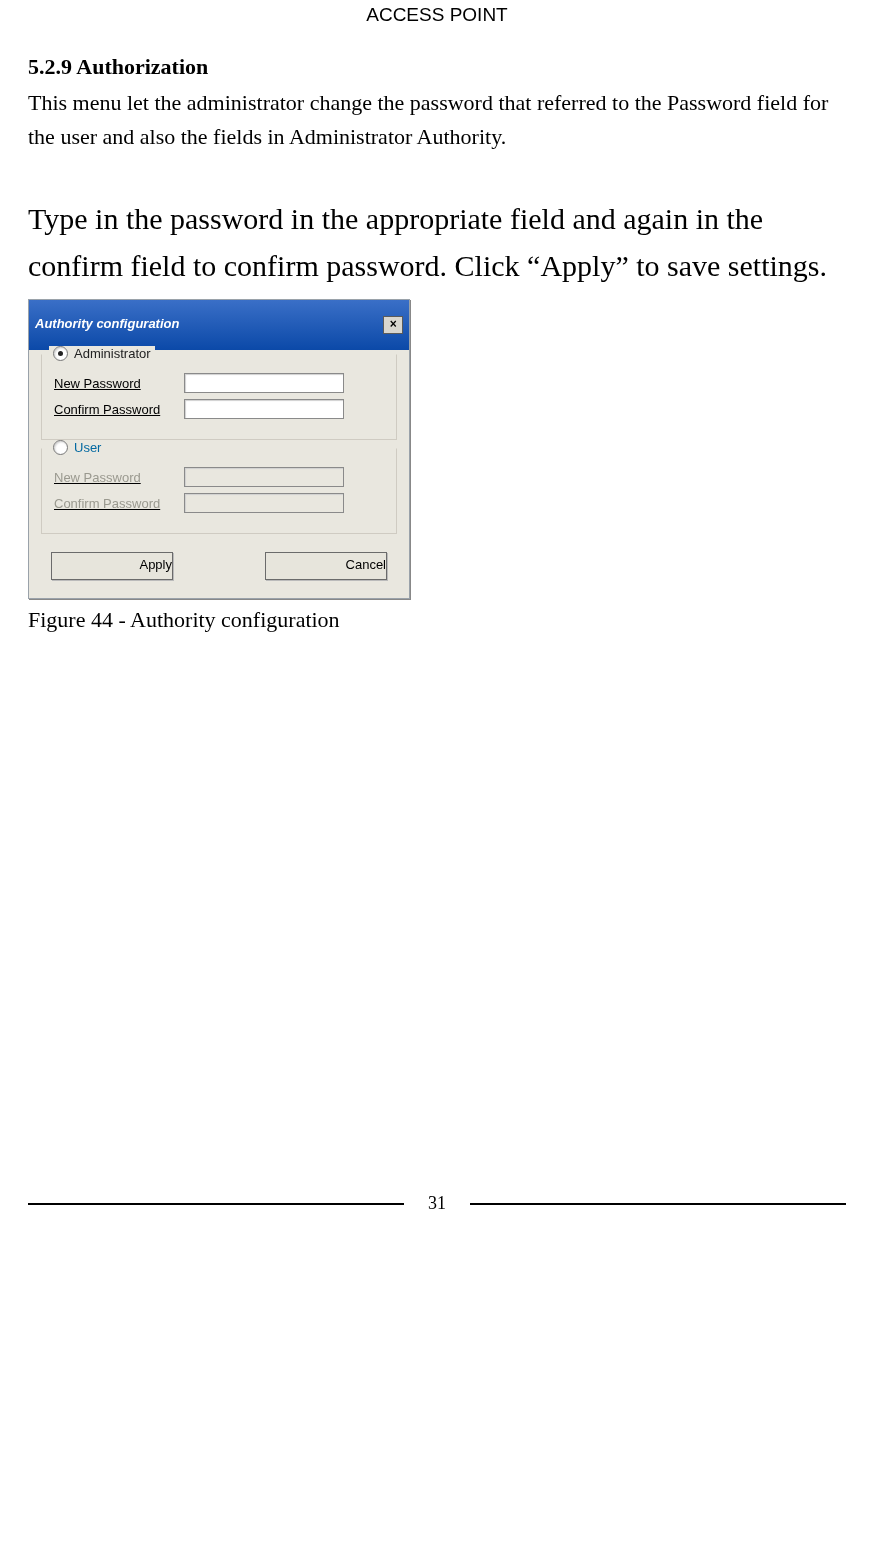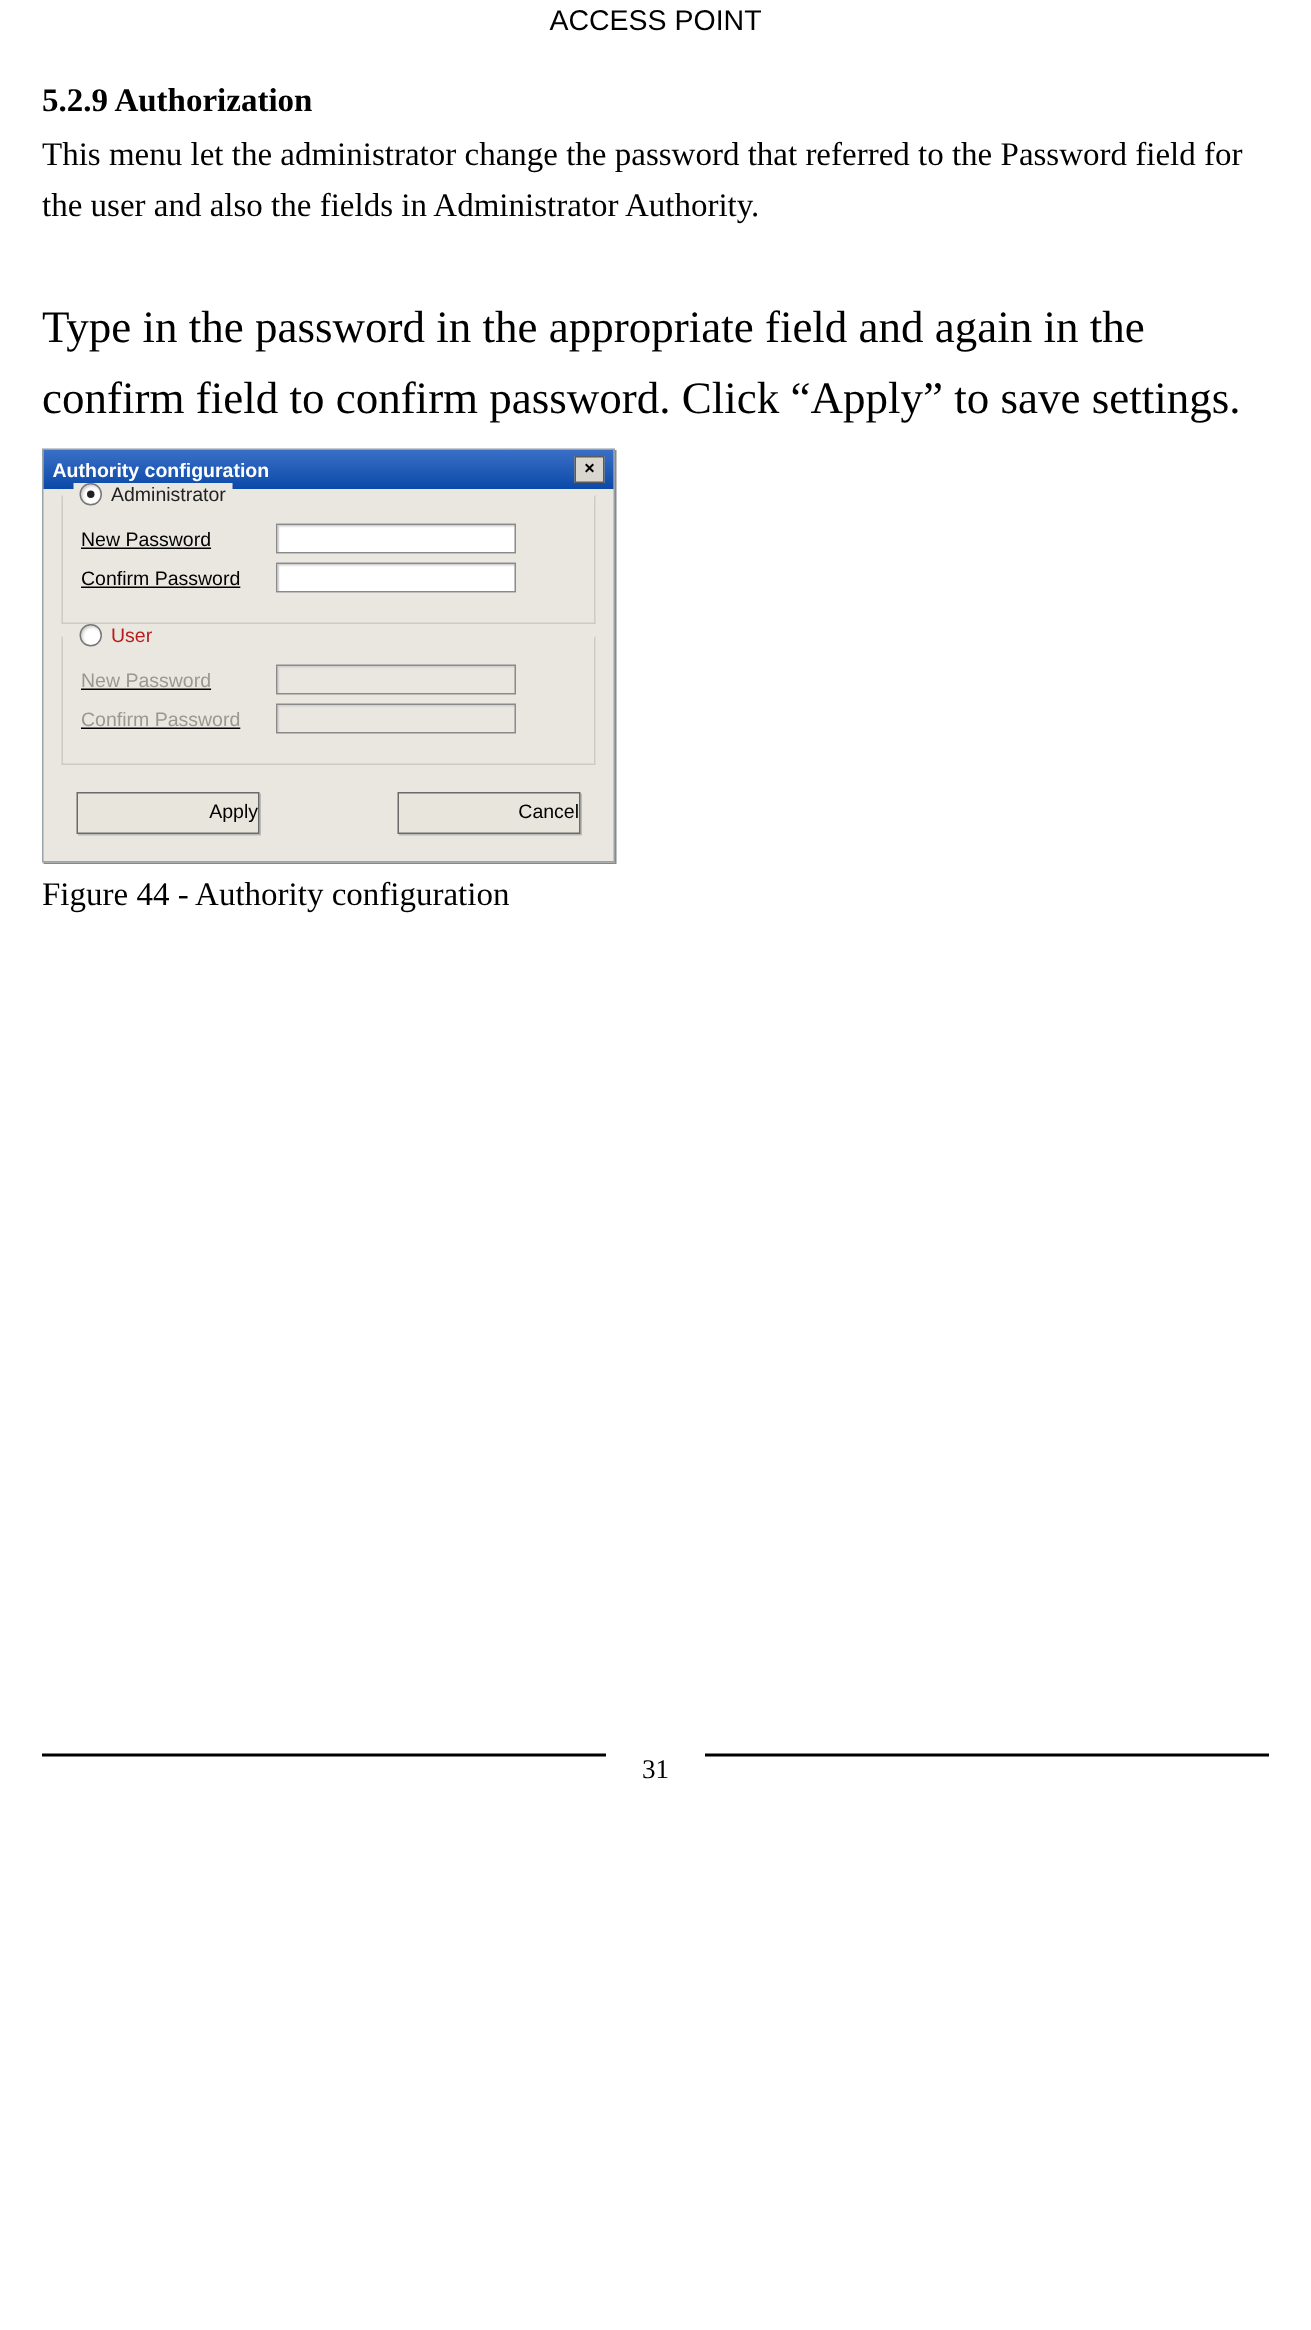--- a/index.html
+++ b/index.html
@@ -43,24 +43,24 @@
   margin-top: 10px;
   background: #e9e7df;
   font-family: Tahoma, Arial, sans-serif;
   font-size: 13px;
   box-shadow: 1px 1px 0 #888;
 }
 .dialog-title {
   background: linear-gradient(#3a6fc7, #0b49a8);
   color: #fff;
   font-weight: bold;
-  padding: 4px 6px;
+  padding: 16px 6px;
   display: flex;
   justify-content: space-between;
-  align-items: center;
+  font-style: italic;
 }
 .close-btn {
   width: 18px;
   height: 16px;
   background: #d8d6cf;
   border: 1px solid #5a5a5a;
   color: #000;
   font-family: Arial, sans-serif;
   font-weight: bold;
   font-size: 12px;
@@ -90,21 +90,21 @@
   left: 8px;
   background: #e9e7df;
   padding: 0 4px;
   display: flex;
   align-items: center;
   gap: 6px;
   color: #222;
   z-index: 1;
 }
 .group-legend.disabled {
-  color: #b91c1c;
+  color: #0369a1;
 }
 .group-border-top {
   position: absolute;
   top: 0;
   left: 0;
   right: 0;
   height: 1px;
   background: #cfcbc2;
 }
 .radio {
@@ -168,21 +168,21 @@
 .caption {
   font-size: 22px;
   margin-top: 8px;
 }
 .footer {
   margin-top: 560px;
   padding-bottom: 18px;
 }
 .footer-line-wrap {
   display: flex;
-  align-items: flex-start;
+  align-items: center;
   gap: 24px;
 }
 .footer-line {
   flex: 1;
   height: 2px;
   background: #000;
 }
 .page-num {
   font-size: 18px;
   font-family: "Times New Roman", serif;

